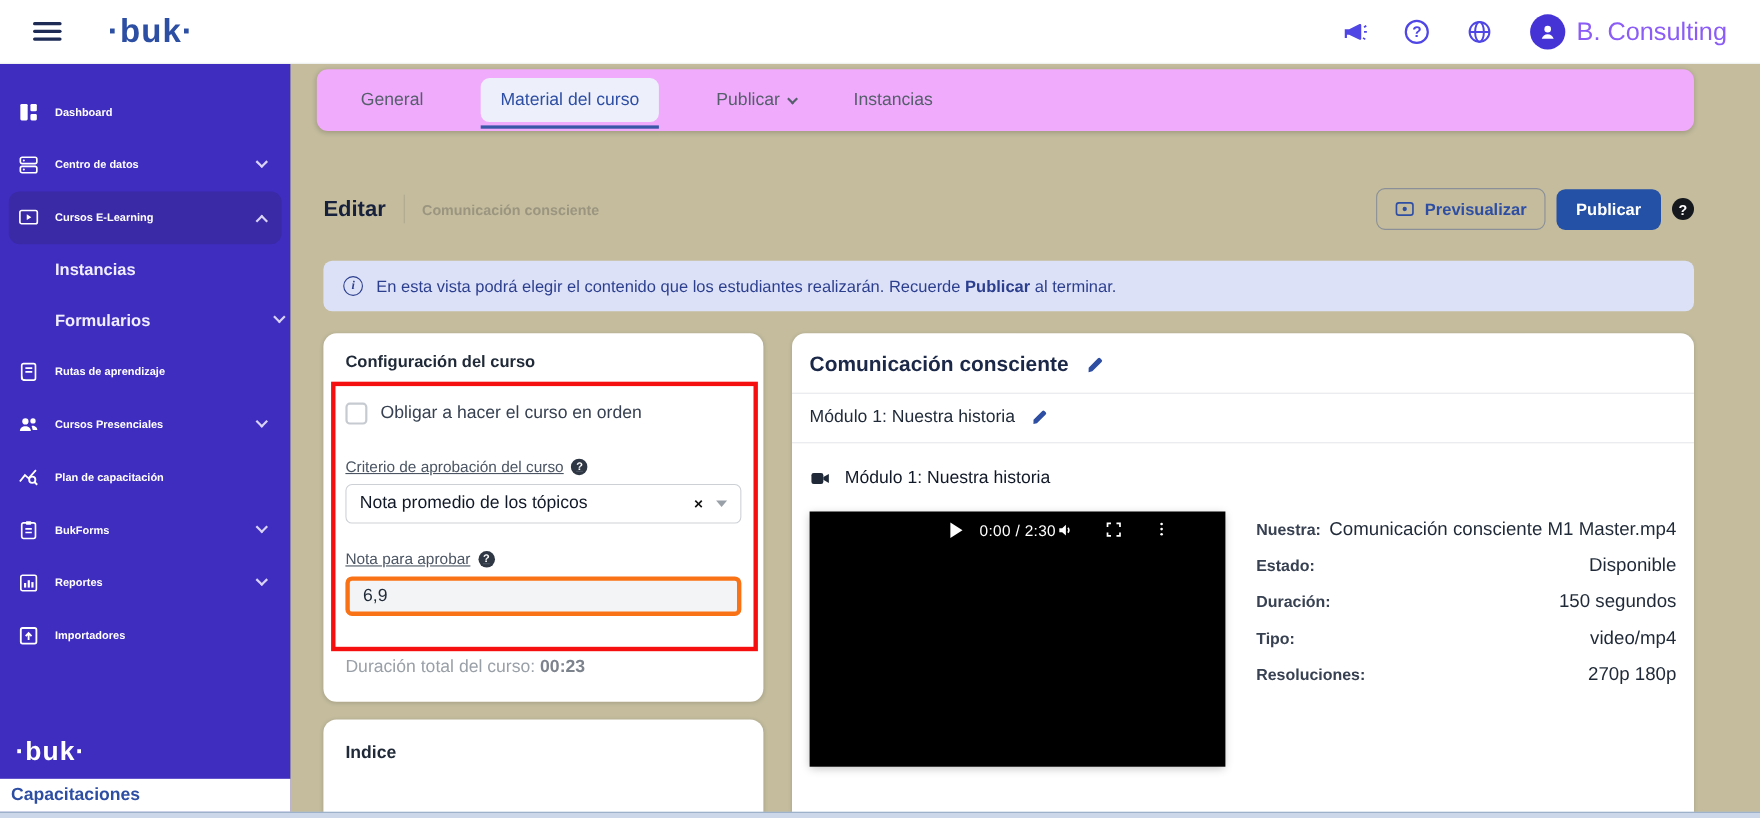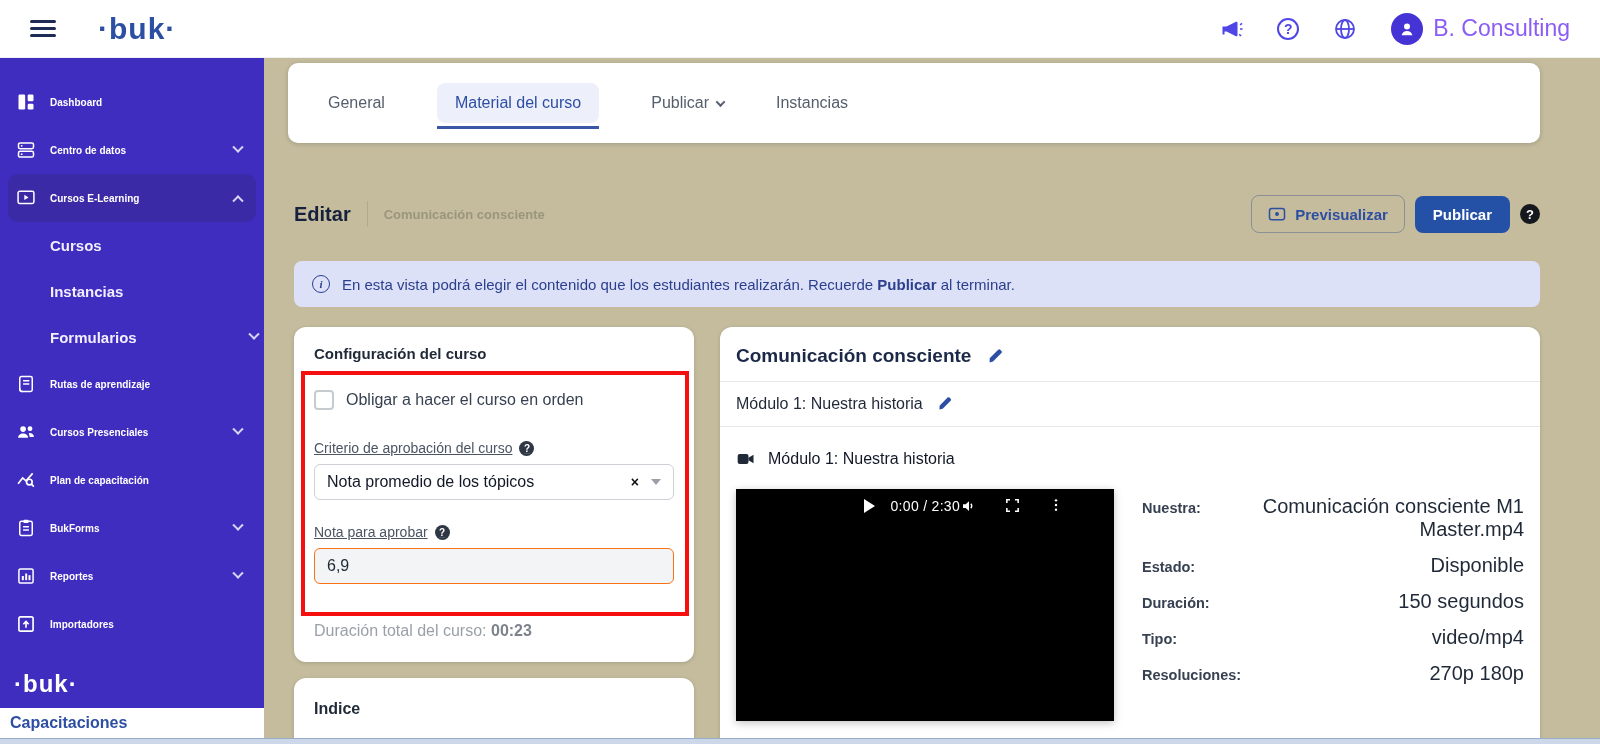--- a/index.html
+++ b/index.html
@@ -34,21 +34,21 @@
   .chev { width:8px; height:8px; border-right:2px solid #d9d4f7; border-bottom:2px solid #d9d4f7;
     margin-left:auto; margin-right:6px; }
   .chev.down { transform:rotate(45deg) translate(-2px,-2px); }
   .chev.up   { transform:rotate(-135deg) translate(-2px,-2px); }
   .side-brand { color:#fff; font-size:24px; font-weight:700; padding:6px 14px 10px; letter-spacing:1px; }
   .side-cap { height:30px; background:#fff; display:flex; align-items:center;
     padding-left:10px; font-size:16px; font-weight:700; color:#2d4ea3; }
 
   
   .content { position:absolute; top:58px; left:264px; right:0; bottom:0; overflow:hidden; }
-  .tabcard { margin:5px 60px 0 24px; height:80px; background:#ffffff; border-radius:10px;
+  .tabcard { margin:5px 60px 0 24px; height:56px; background:#f0abfc; border-radius:10px;
     box-shadow:0 1px 5px rgba(0,0,0,.18); display:flex; align-items:center; padding-left:40px; gap:52px; }
   .tab { font-size:16px; color:#555e6b; cursor:pointer; display:flex; align-items:center; gap:8px; }
   .tab .tchev { width:7px; height:7px; border-right:2px solid #555e6b; border-bottom:2px solid #555e6b;
     transform:rotate(45deg) translate(-1px,-1px); }
   .tab.active { position:relative; background:#edf0fb; color:#2d4ea3; font-weight:500;
     padding:11px 18px; border-radius:8px; }
   .tab.active::after { content:""; position:absolute; left:0; right:0; bottom:-6px; height:3px; background:#3a57a7; }
 
   .title-row { display:flex; align-items:center; margin:52px 60px 0 30px; }
   .page-title { font-size:20px; font-weight:700; color:#17213c; }
@@ -79,21 +79,21 @@
   .chk { width:20px; height:20px; border:2px solid #c6cad1; border-radius:4px; background:#fff; cursor:pointer; appearance:none; }
   .chk-label { font-size:16px; color:#374151; }
   .fld-label { display:flex; align-items:center; gap:7px; margin-top:30px; font-size:14px; color:#4b5563;text-decoration:underline; }
   .q-badge { width:15px; height:15px; border-radius:50%; background:#2f3744; color:#fff; font-size:10px;
     font-weight:700; display:flex; align-items:center; justify-content:center; cursor:pointer; }
   .select { margin-top:8px; height:36px; border:1px solid #cdd1d6; border-radius:6px; background:#fff;
     display:flex; align-items:center; padding:0 12px; font-size:16px; color:#111827; cursor:pointer; }
   .select .clear { margin-left:auto; font-weight:700; font-size:14px; color:#111; }
   .select .caret { width:0; height:0; border-left:5px solid transparent; border-right:5px solid transparent;
     border-top:6px solid #9aa0a8; margin-left:12px; }
-  .txt-input { margin-top:8px; height:36px; width:100%; background:#f3f4f5; border:1px solid #f97316;
+  .txt-input { margin-top:8px; height:36px; width:100%; background:#f3f4f5; border:4px solid #f97316;
     border-radius:6px; padding:0 12px; font-size:16px; color:#1f2937; font-family:inherit; }
   .dur-line { margin-top:38px; font-size:16px; color:#9aa0a8; }
   .dur-line b { color:#7d838c; }
 
   .leftcol { width:400px; flex:0 0 400px; }
   .idx { margin-top:16px; padding:22px 20px; height:120px; }
   .idx .card-title { font-size:16px; }
 
   
   .course { flex:1; min-height:450px; overflow:hidden; }
@@ -111,21 +111,21 @@
   .pc-row { display:flex; align-items:center; color:#fff; padding:0 16px; height:34px; }
   .play-btn { width:0; height:0; border-top:7px solid transparent; border-bottom:7px solid transparent;
     border-left:11px solid #fff; cursor:pointer; }
   .ptime { font-size:14px; margin-left:16px; letter-spacing:.3px; }
   .pc-right { margin-left:auto; display:flex; align-items:center; gap:26px; }
   .pc-ico { width:18px; height:18px; display:flex; cursor:pointer; }
   .pbar { height:4px; background:#9b9b9b; border-radius:2px; margin:16px 16px 16px; cursor:pointer; }
   .meta { flex:1; margin-left:28px; padding-top:6px; }
   .meta-row { display:flex; align-items:baseline; justify-content:space-between; margin-bottom:13px; }
   .meta-label { font-size:14.5px; font-weight:700; color:#374151; }
-  .meta-value { font-size:20px; color:#1f2937; text-align:right; }
+  .meta-value { font-size:17px; color:#1f2937; text-align:right; }
 
   .bottom-strip { position:absolute; left:0; right:0; bottom:0; height:6px; background:#ccd8ea;
     border-top:1px solid #98adc8; z-index:60; }
   svg { display:block; }
 </style>
 </head>
 <body>
 
 <div class="header">
   <div class="burger">
@@ -187,23 +187,20 @@
     </div>
     <div class="nav-item active">
       <span class="nav-ico">
         <svg width="20" height="20" viewBox="0 0 24 24" fill="none" stroke="#fff" stroke-width="1.8">
             <rect x="2.5" y="4" width="19" height="14.5" rx="2"></rect>
             <path d="M10 8.2l5 3.1-5 3.1z" fill="#fff" stroke="none"></path>
           </svg>
       </span>
       <span>Cursos E-Learning</span>
       <span class="chev up"></span>
-    </div>
-    <div class="nav-sub">
-      <span>Cursos</span>
     </div>
     <div class="nav-sub">
       <span>Instancias</span>
     </div>
     <div class="nav-sub">
       <span>Formularios</span>
       <span class="chev down"></span>
     </div>
     <div class="nav-item">
       <span class="nav-ico">

